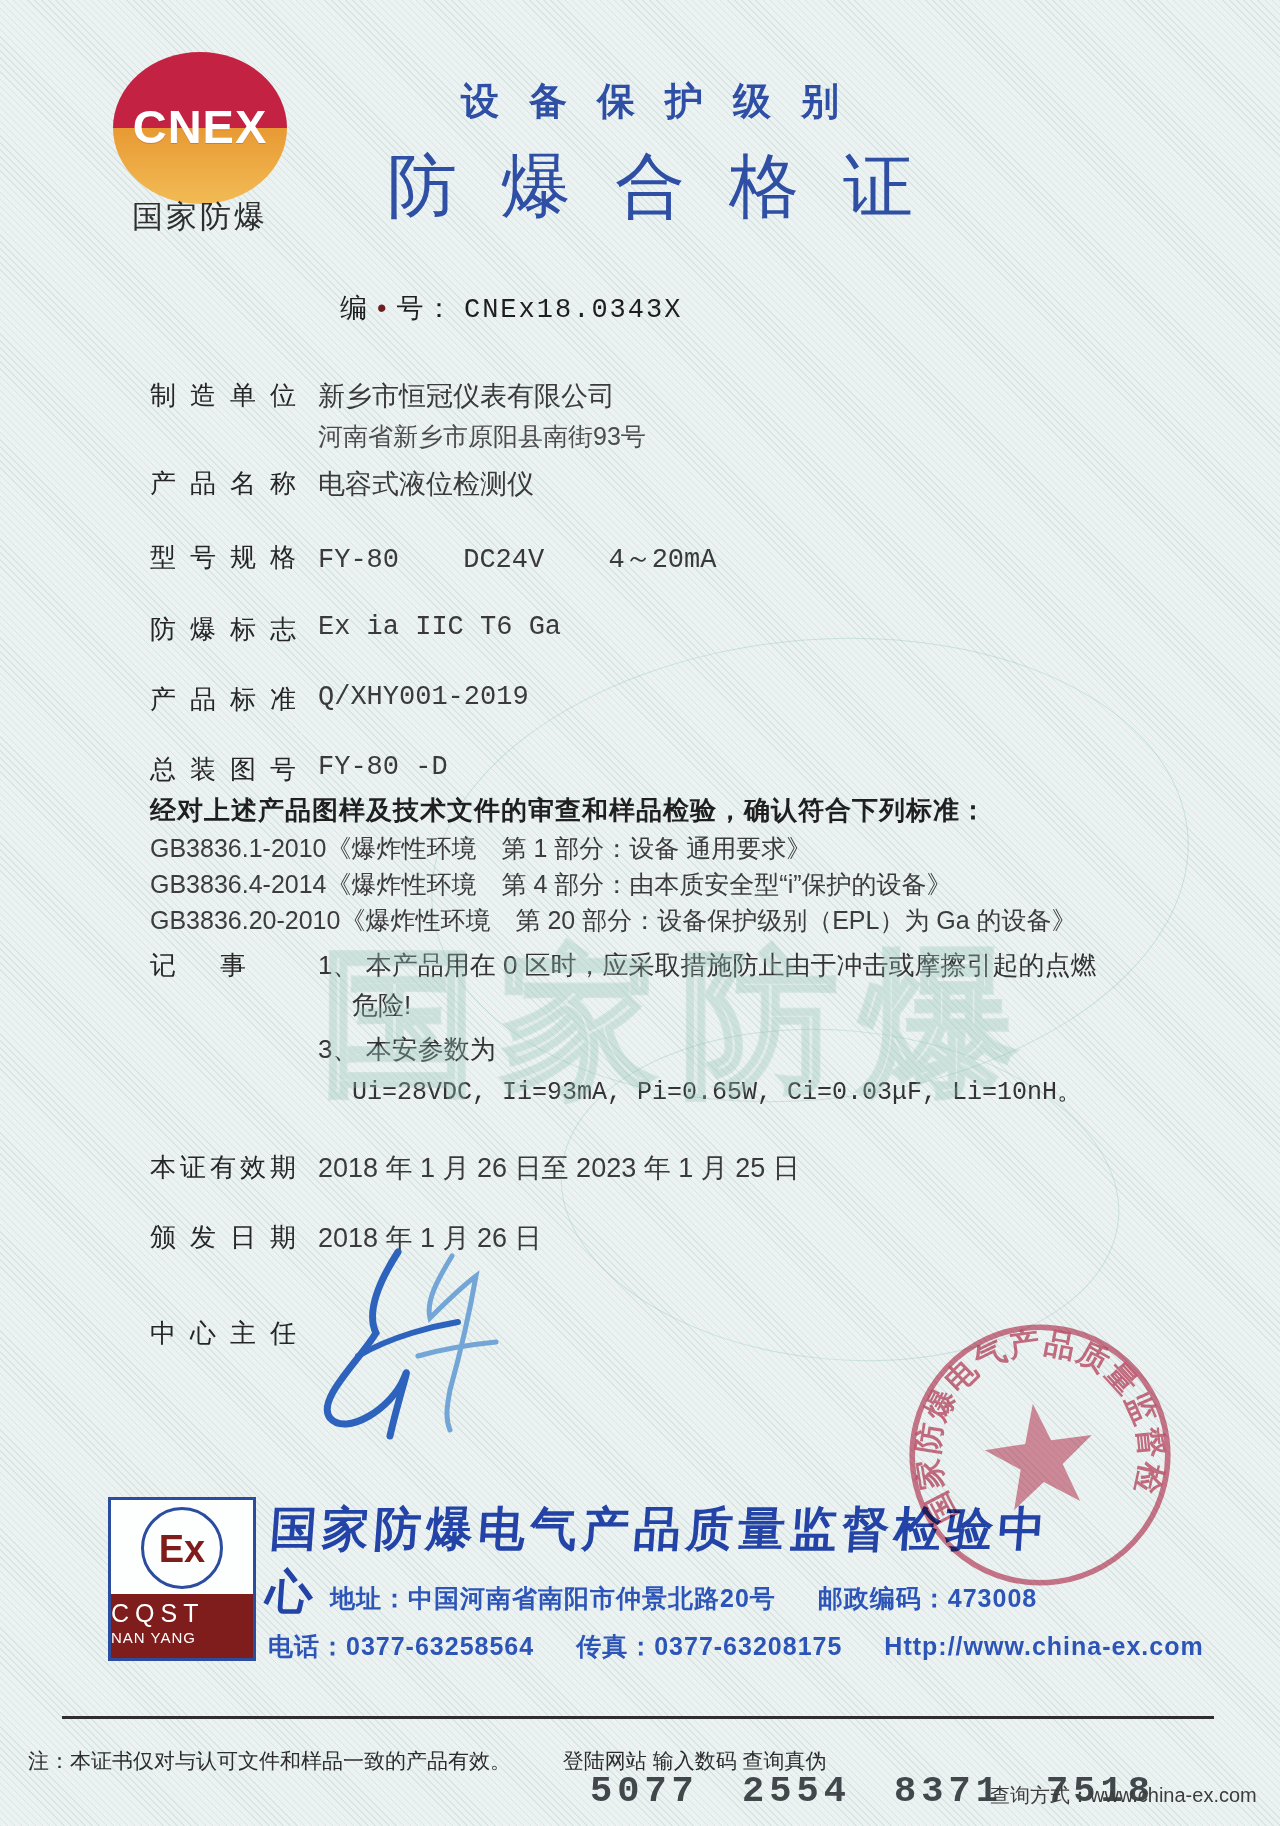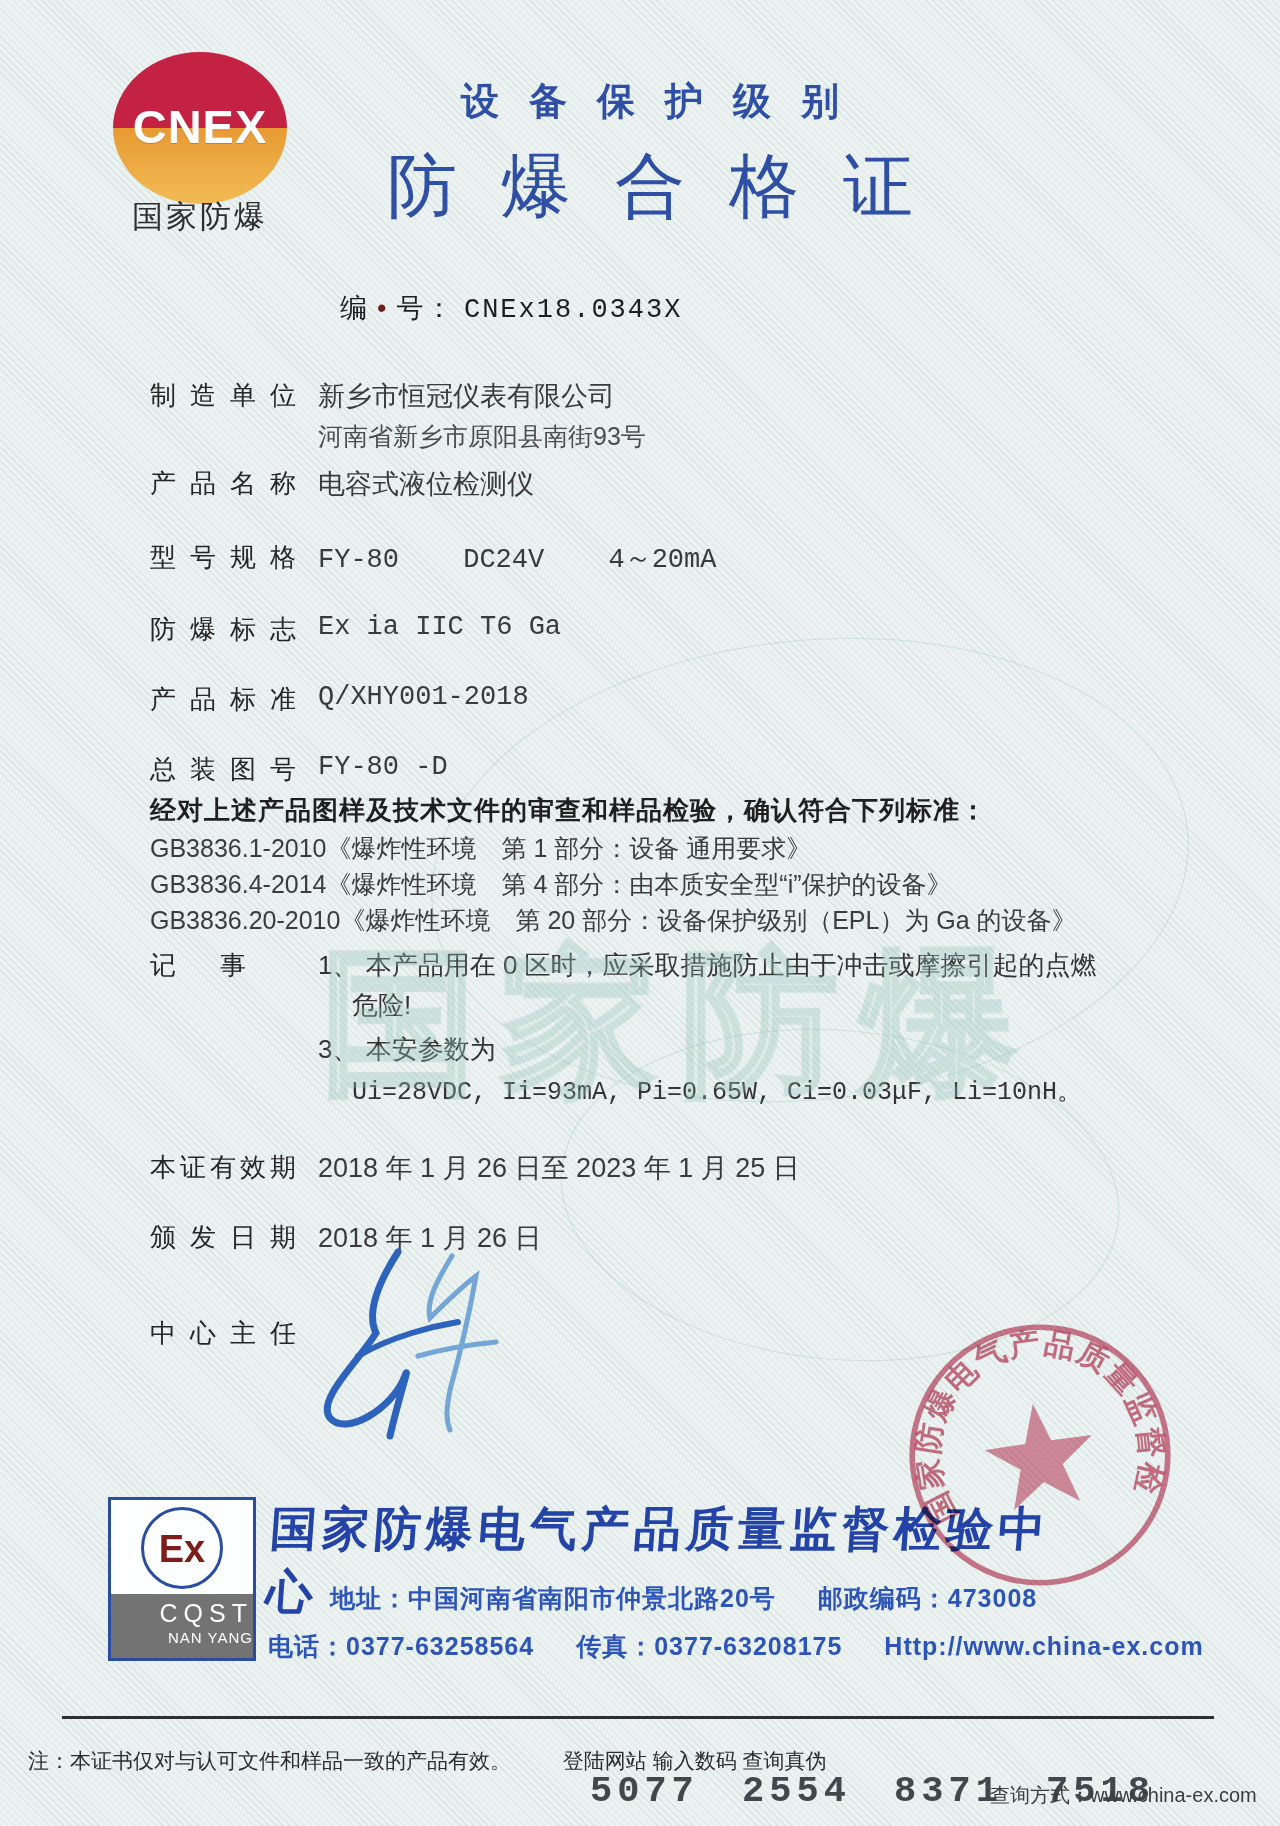--- a/index.html
+++ b/index.html
@@ -64,21 +64,21 @@
   .g1{ left:430px; top:640px; width:760px; height:460px; transform:rotate(-6deg); }
   .g2{ left:560px; top:1030px; width:560px; height:330px; transform:rotate(5deg); }
 
   
   .badge{ left:108px; top:1497px; width:148px; height:164px; border:3px solid #2b4da0;
     background:#fdfefe; z-index:2; }
   .badge-circle{ width:82px; height:82px; border:3px solid #2b4da0; border-radius:50%;
     margin:7px auto 0; text-align:center; line-height:78px;
     color:#7f1d1d; font-size:38px; font-weight:bold; }
   .badge-bottom{ position:absolute; left:0; right:0; bottom:0; height:64px;
-    background:#737373; color:#fff; text-align:right; }
+    background:#7f1d1d; color:#fff; text-align:left; }
   .badge-cqst{ font-size:25px; letter-spacing:6px; margin-top:5px; }
   .badge-city{ font-size:15px; letter-spacing:1px; margin-top:1px; }
   .org-name{ left:268px; top:1498px; width:800px; color:#2443a6; font-size:47px;
     font-weight:bold; letter-spacing:5px; transform:skewX(-4deg); z-index:2; }
   .org-line{ position:absolute; color:#2d55b8; font-weight:bold; z-index:2; }
   .org-addr{ left:330px; top:1582px; font-size:25px; letter-spacing:1px; }
   .org-tel{ left:268px; top:1630px; font-size:25px; letter-spacing:1px; }
   .sp{ display:inline-block; width:42px; }
 
   
@@ -130,21 +130,21 @@
     </span>
   </div>
 
   <div class="row" style="top:612px">
     <span class="f-label">防爆标志</span>
     <span class="f-value mono">Ex ia IIC T6 Ga</span>
   </div>
 
   <div class="row" style="top:682px">
     <span class="f-label">产品标准</span>
-    <span class="f-value mono">Q/XHY001-2018</span>
+    <span class="f-value mono">Q/XHY001-2019</span>
   </div>
 
   <div class="row" style="top:752px">
     <span class="f-label">总装图号</span>
     <span class="f-value mono">FY-80 -D</span>
   </div>
 
   <div class="abs std-intro">经对上述产品图样及技术文件的审查和样品检验，确认符合下列标准：</div>
   <div class="std-line" style="top:832px">GB3836.1-2010《爆炸性环境　第 1 部分：设备 通用要求》</div>
   <div class="std-line" style="top:868px">GB3836.4-2014《爆炸性环境　第 4 部分：由本质安全型“i”保护的设备》</div>

